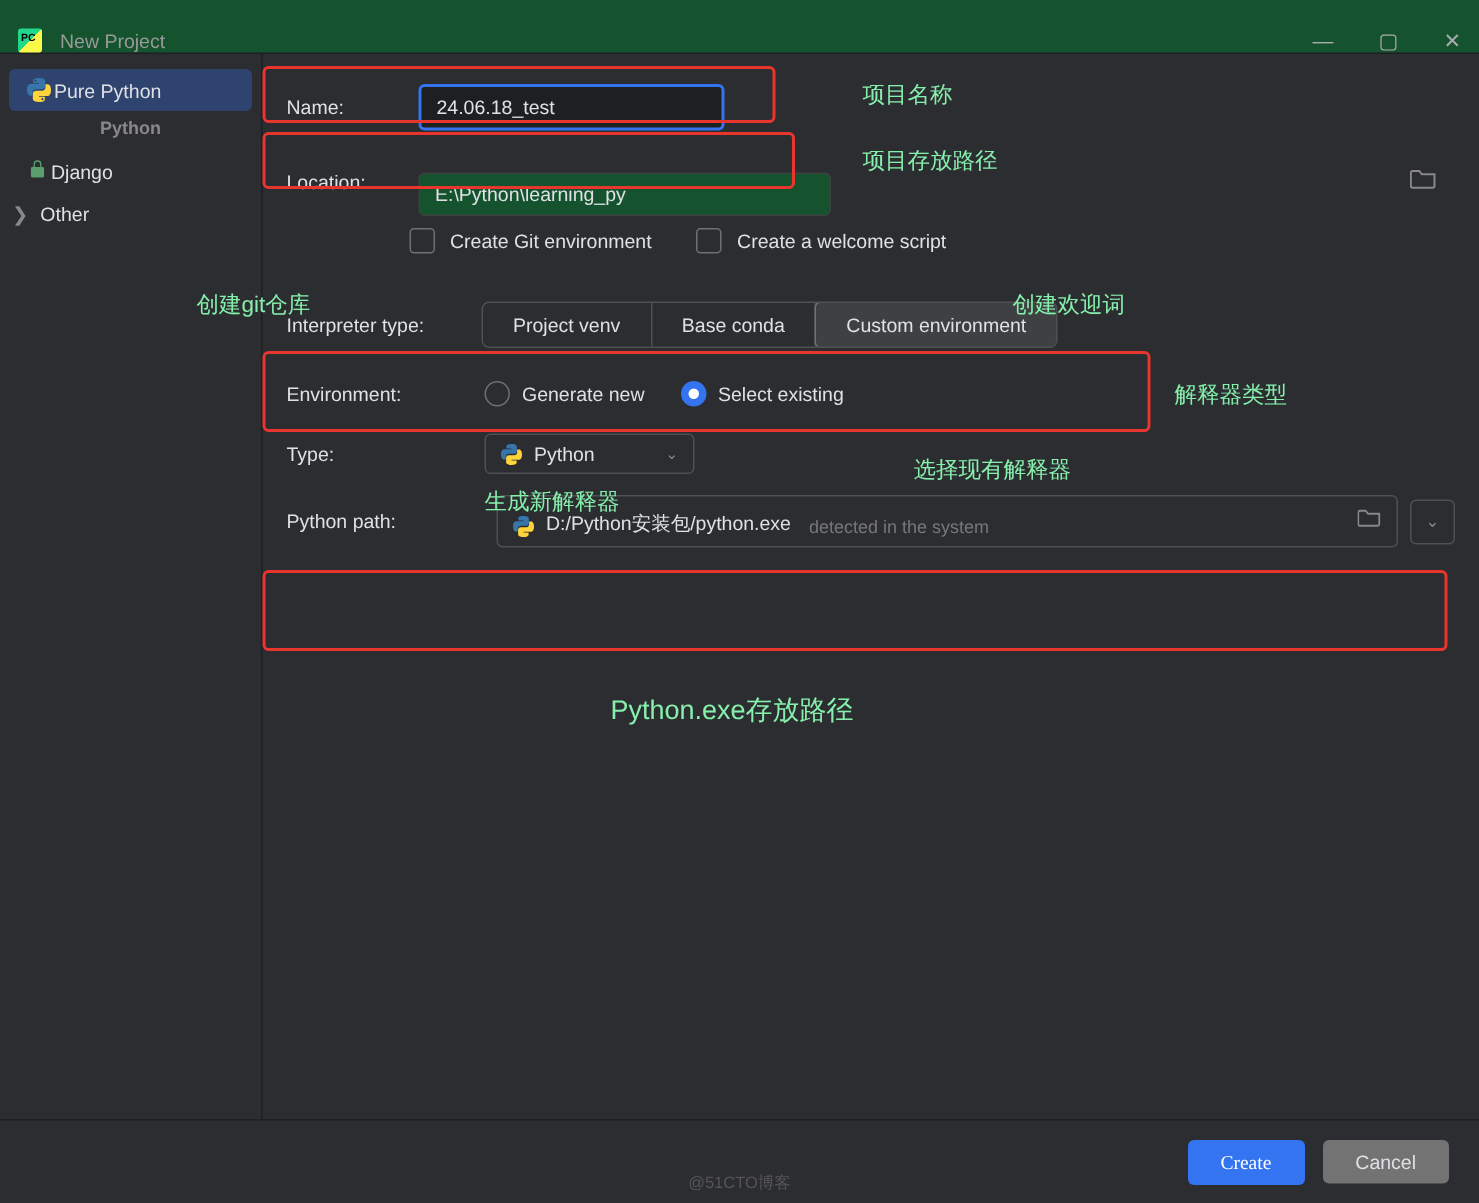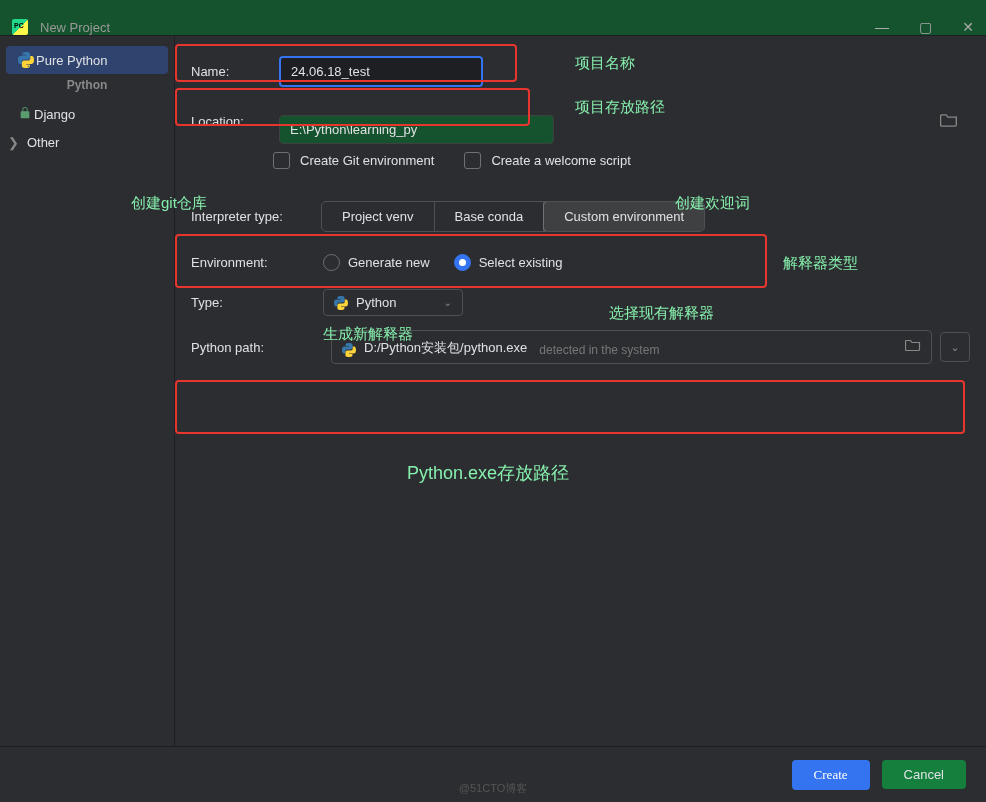--- a/index.html
+++ b/index.html
@@ -61,21 +61,21 @@
     .path-input .folder { margin-left: auto; color: #888; }
     .path-dropdown-btn { width: 30px; height: 30px; border: 1px solid #4e5052; border-radius: 4px; display: flex; align-items: center; justify-content: center; cursor: pointer; color: #888; }
     .location-folder { margin-left: auto; color: #888; cursor: pointer; }
     
     .red-box { border: 2.5px solid #e8352e; border-radius: 4px; position: absolute; pointer-events: none; }
     .red-annotation { color: #86efac; font-size: 15px; position: absolute; pointer-events: none; font-weight: 500; }
     
     .footer { position: absolute; bottom: 0; left: 0; right: 0; height: 56px; border-top: 1px solid #1e1f22; display: flex; align-items: center; justify-content: flex-end; padding: 0 20px; gap: 12px; }
     .btn { padding: 7px 22px; border-radius: 4px; font-size: 13px; cursor: pointer; border: none; }
     .btn-primary { background: #3574f0; color: #fff; font-weight: 500; font-family: Liberation Serif, serif; }
-    .btn-secondary { background: #15803d; color: #dfe1e5; }
+    .btn-secondary { background: #737373; color: #dfe1e5; }
     
     .watermark { position: absolute; bottom: 6px; left: 50%; transform: translateX(-50%); color: #555; font-size: 11px; }
     
     .small-python-icon { width: 14px; height: 14px; }
   </style>
 </head>
 <body>
 
 <div class="title-bar">
   <div class="app-icon"></div>

